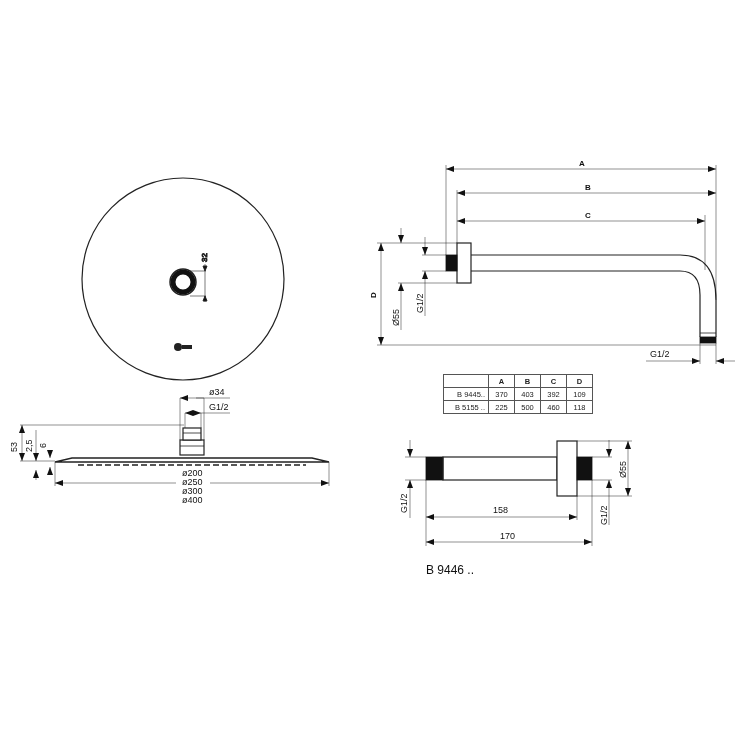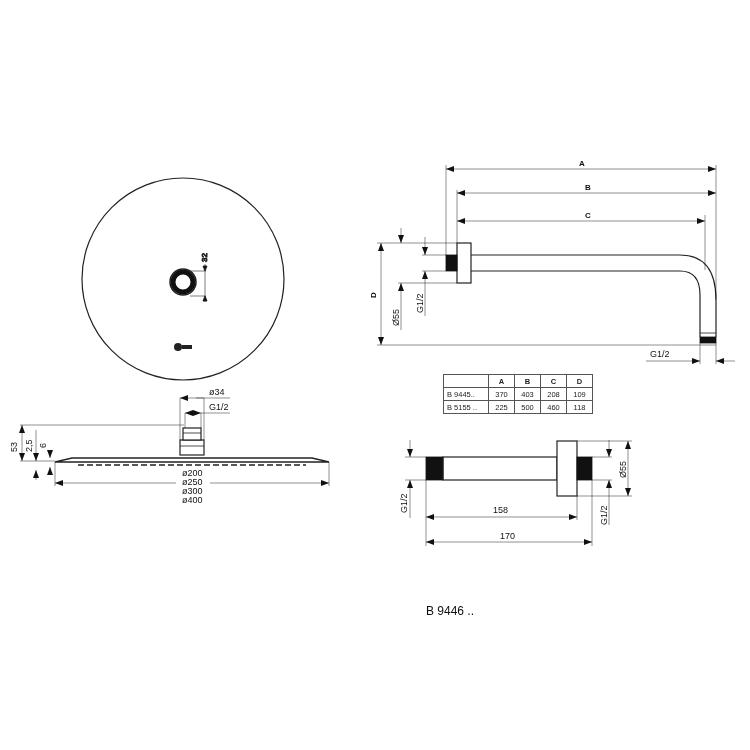--- a/index.html
+++ b/index.html
@@ -2,23 +2,23 @@
 <html><head>
 <meta charset="utf-8">
 <style>
   html,body{margin:0;padding:0;background:#fff;}
   body{width:750px;height:750px;position:relative;overflow:hidden;font-family:"Liberation Sans",sans-serif;}
   svg{position:absolute;left:0;top:0;}
   .t{font-family:"Liberation Sans",sans-serif;fill:#111;}
   .tbl{position:absolute;left:443px;top:374px;border-collapse:collapse;font-family:"Liberation Sans",sans-serif;font-size:7.5px;color:#222;}
   .tbl td,.tbl th{border:1px solid #555;height:12px;padding:0 3px;text-align:center;}
   .tbl th{font-weight:bold;}
-  .tbl td.m{text-align:left;width:38px;}
+  .tbl td.m{text-align:right;width:38px;}
   .tbl .c{width:19px;}
-  .caption{position:absolute;left:426px;top:563px;font-size:12px;color:#111;font-family:"Liberation Sans",sans-serif;margin-top:41px;}
+  .caption{position:absolute;left:426px;top:563px;font-size:12px;color:#111;font-family:"Liberation Sans",sans-serif;}
 </style>
 </head>
 <body>
 
 <svg width="750" height="750" viewBox="0 0 750 750">
   <defs>
     <marker id="ar" markerWidth="8" markerHeight="6" refX="8" refY="3" orient="auto" markerUnits="userSpaceOnUse">
       <path d="M0,0 L8,3 L0,6 z" fill="#111"></path>
     </marker>
     <marker id="al" markerWidth="8" markerHeight="6" refX="0" refY="3" orient="auto" markerUnits="userSpaceOnUse">
@@ -170,21 +170,21 @@
     <th class="m"></th>
     <th class="c">A</th>
     <th class="c">B</th>
     <th class="c">C</th>
     <th class="c">D</th>
   </tr>
   <tr>
     <td class="m">B 9445..</td>
     <td>370</td>
     <td>403</td>
-    <td>208</td>
+    <td>392</td>
     <td>109</td>
   </tr>
   <tr>
     <td class="m">B 5155 ..</td>
     <td>225</td>
     <td>500</td>
     <td>460</td>
     <td>118</td>
   </tr>
 </tbody>

